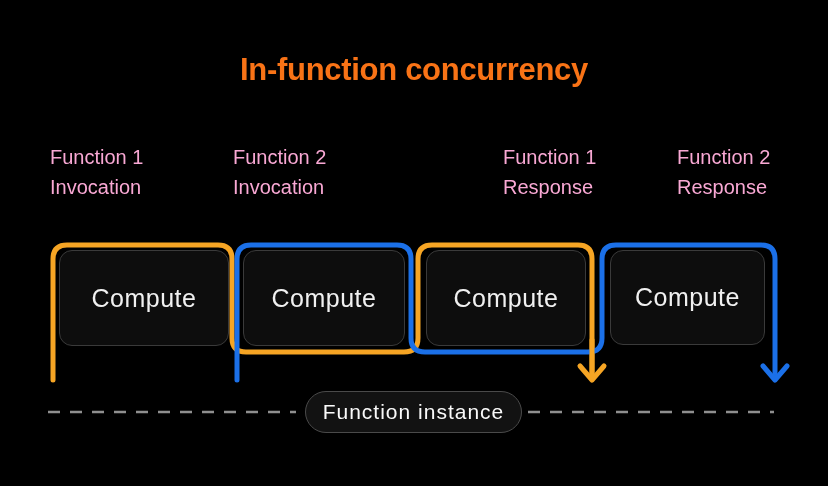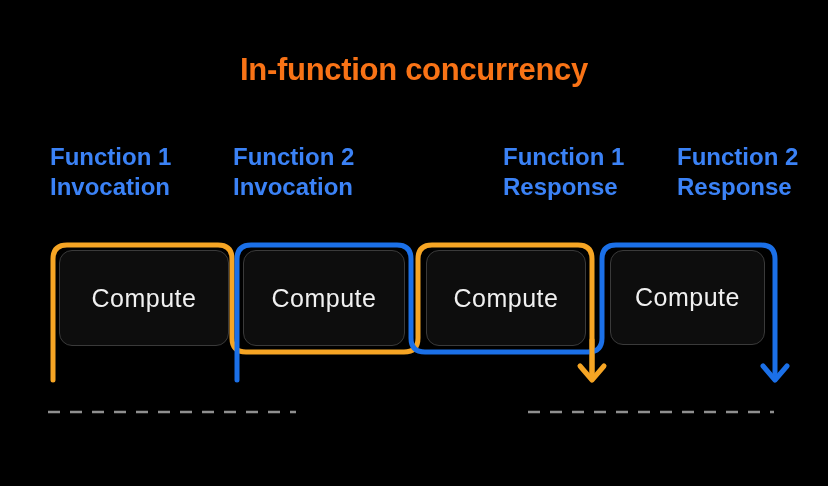--- a/index.html
+++ b/index.html
@@ -18,24 +18,24 @@
     top: 52px;
     text-align: center;
     font-size: 31px;
     font-weight: 700;
     letter-spacing: -0.3px;
     color: #f97316;
   }
   .col-label {
     position: absolute;
     top: 142px;
-    font-size: 24px;
-    font-weight: 700;
+    font-size: 20px;
+    font-weight: 400;
     line-height: 30px;
-    color: #3b82f6;
+    color: #f9a8d4;
     white-space: nowrap;
   }
   .col-label span { display: block; }
   .compute-box {
     position: absolute;
     top: 250px;
     height: 96px;
     background: #0d0d0d;
     border: 1.5px solid #3a3a3a;
     border-radius: 13px;
@@ -125,14 +125,17 @@
     <path d="M 53 380 V 259 Q 53 245 67 245 H 218 Q 232 245 232 259 V 338 Q 232 352 246 352 H 404 Q 418 352 418 338 V 259 Q 418 245 432 245 H 578 Q 592 245 592 259 V 375" fill="none" stroke-width="5" stroke-linecap="round" stroke-linejoin="round" stroke="#F6A524"></path>
 
     <path d="M 237 380 V 259 Q 237 245 251 245 H 397 Q 411 245 411 259 V 338 Q 411 352 425 352 H 588 Q 602 352 602 338 V 259 Q 602 245 616 245 H 761 Q 775 245 775 259 V 375" fill="none" stroke-width="5" stroke-linecap="round" stroke-linejoin="round" stroke="#1B70E8"></path>
 
     <path d="M 592 340 V 375" fill="none" stroke-width="5" stroke-linecap="round" stroke="#F6A524"></path>
     <path d="M 580 366 L 592 380 L 604 366" fill="none" stroke-width="5" stroke-linecap="round" stroke-linejoin="round" stroke="#F6A524"></path>
 
     <path d="M 763 366 L 775 380 L 787 366" fill="none" stroke-width="5" stroke-linecap="round" stroke-linejoin="round" stroke="#1B70E8"></path>
   </svg>
 
+  <div class="instance-pill">
+    <span class="pill-label">Function instance</span>
+  </div>
 
 </div>
 
 </body></html>

